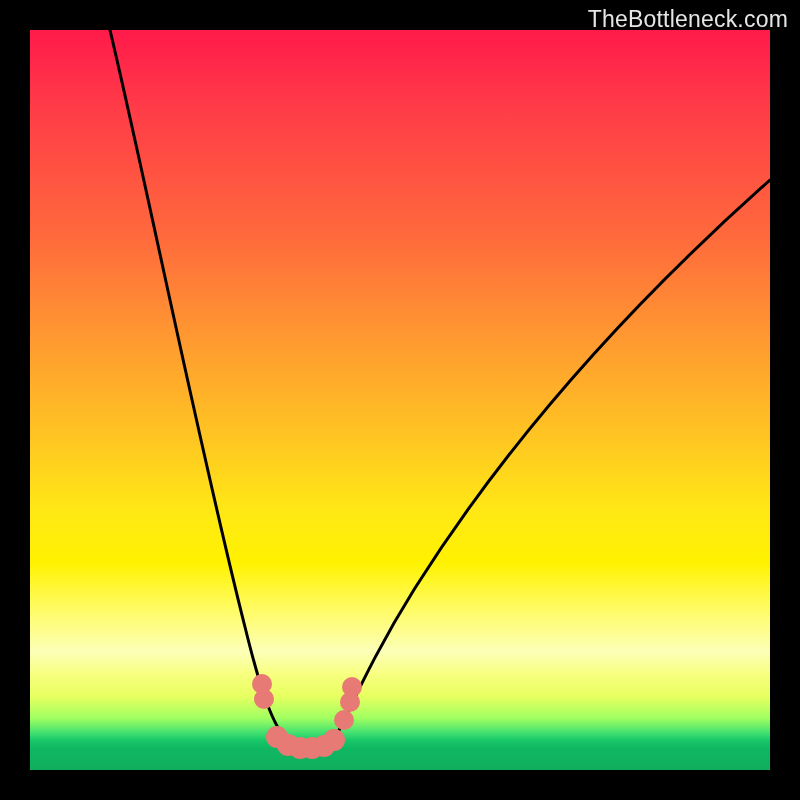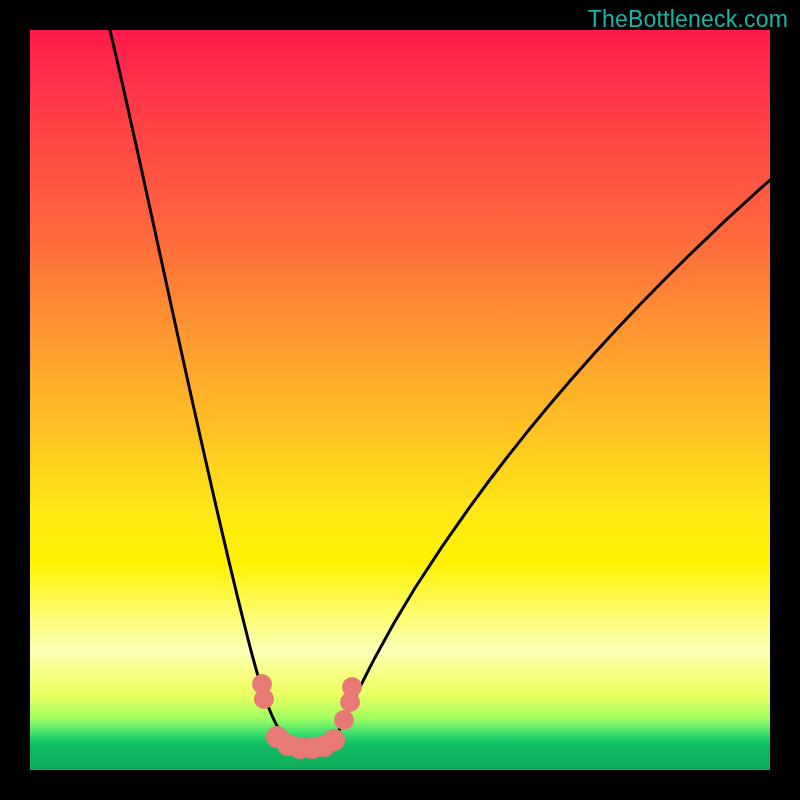--- a/index.html
+++ b/index.html
@@ -43,21 +43,21 @@
       #40e070 95%,
       #18c868 96%,
       #10b862 97%,
       #0fae5e 100%
     );
   }
   .watermark {
     position: absolute;
     top: 6px;
     right: 12px;
-    color: #14b8a6;
+    color: #e5e5e5;
     font-size: 23px;
     font-weight: 500;
     letter-spacing: 0.2px;
     margin-left: 12px;
   }
   svg.curve {
     position: absolute;
     top: 0;
     left: 0;
     width: 740px;

